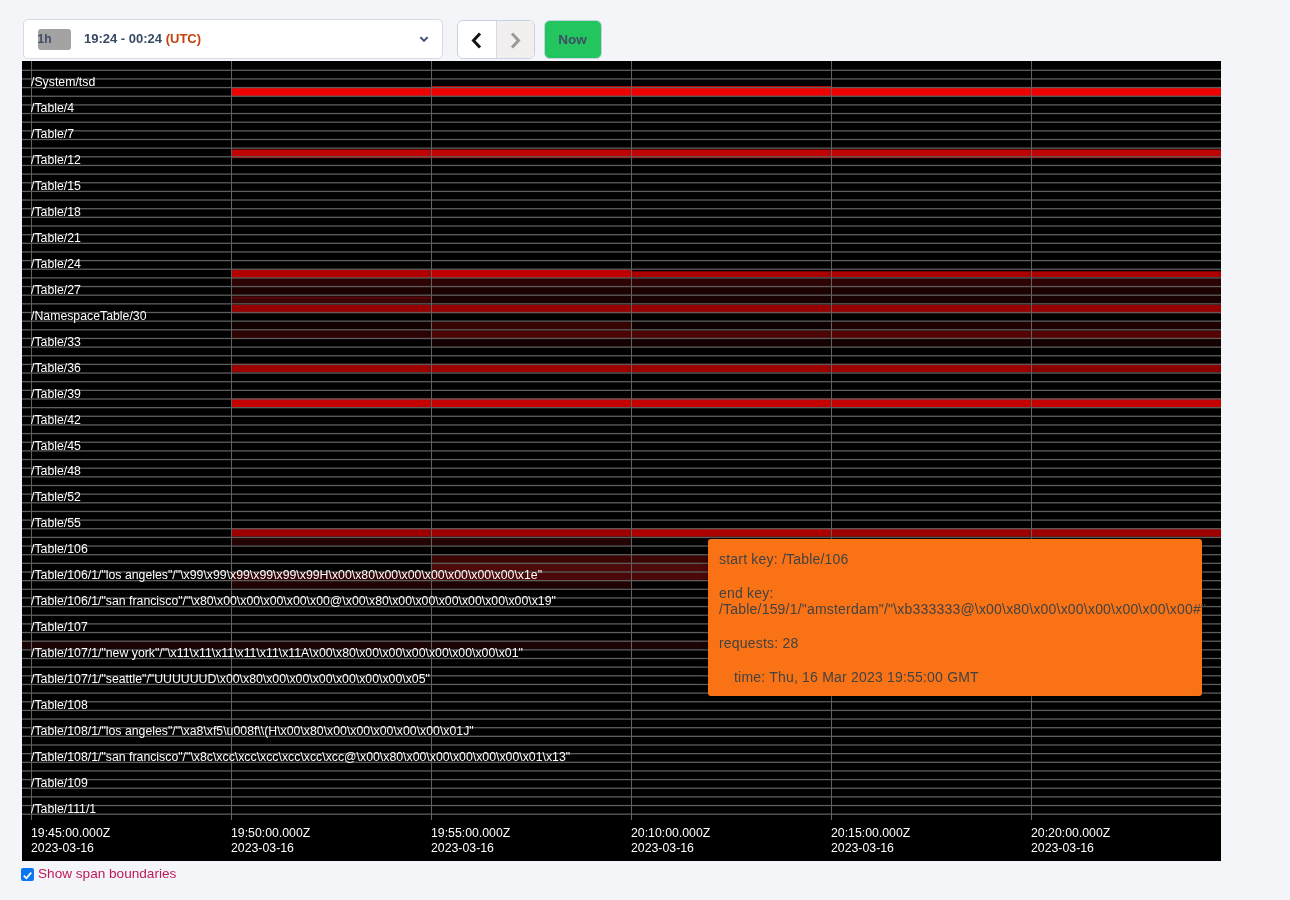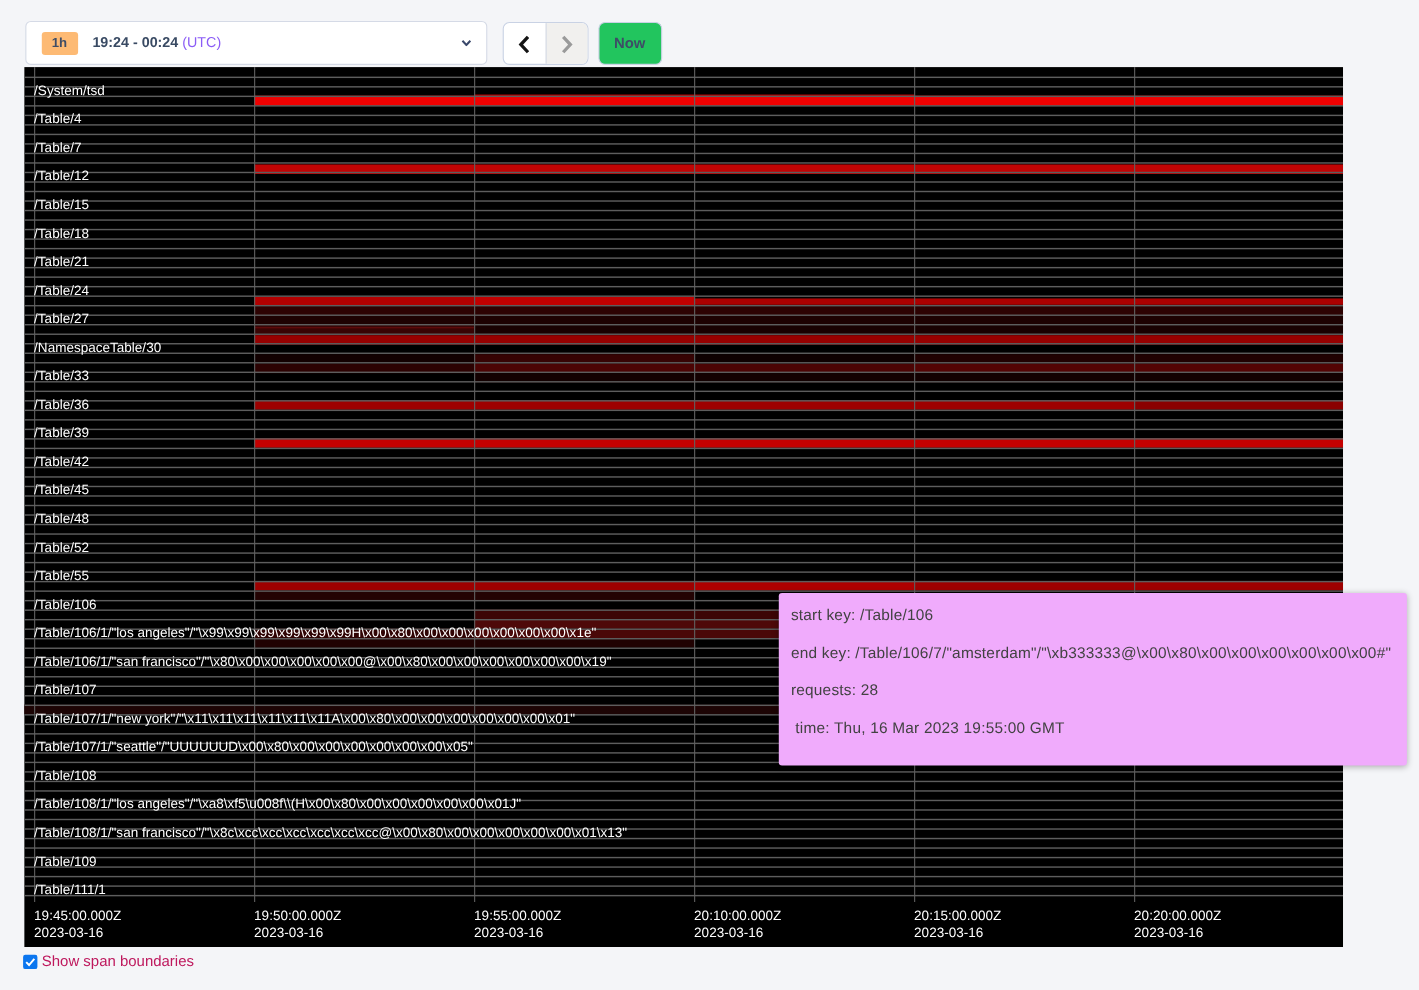--- a/index.html
+++ b/index.html
@@ -1,21 +1,21 @@
 <!DOCTYPE html>
 <html><head><meta charset="utf-8"><style>
 *{box-sizing:border-box;margin:0;padding:0}
 body{width:1290px;height:900px;background:#f4f5f8;font-family:"Liberation Sans",sans-serif;position:relative;overflow:hidden}
 .abs{position:absolute}
 </style></head>
 <body>
 
 <div class="abs" style="left:22.5px;top:19px;width:420px;height:40px;background:#fff;border:1px solid #d5dae6;border-radius:5px"></div>
-<div class="abs" style="left:37.5px;top:28.5px;width:33px;height:21px;background:#fdba74;border-radius:3px;text-align:center;line-height:21px;font-size:12px;font-weight:bold;color:#3e4d66">1h</div>
-<div class="abs" style="left:84px;top:31px;font-size:13px;color:#394a63"><b>19:24 - 00:24</b> <span style="color:#8b5cf6;font-weight:normal">(UTC)</span></div>
+<div class="abs" style="left:37.5px;top:28.5px;width:33px;height:21px;background:#a3a3a3;border-radius:3px;text-align:left;line-height:21px;font-size:12px;font-weight:bold;color:#3e4d66">1h</div>
+<div class="abs" style="left:84px;top:31px;font-size:13px;color:#394a63"><b>19:24 - 00:24</b> <span style="color:#c2410c;font-weight:bold">(UTC)</span></div>
 <svg class="abs" style="left:419px;top:36px" width="10" height="6" viewBox="0 0 10 6">
     <polyline points="1.4,1.1 5,4.8 8.6,1.1" fill="none" stroke="#3a486b" stroke-width="1.9"></polyline>
   </svg>
 
 <div class="abs" style="left:456.5px;top:19.5px;width:78px;height:39px;border:1px solid #c9d2e4;border-radius:6px;background:#fff;overflow:hidden">
   <div class="abs" style="left:38px;top:0;width:40px;height:39px;background:#f1f0ee;border-left:1px solid #d5dae6"></div>
   <svg class="abs" style="left:13px;top:11px" width="11" height="17" viewBox="0 0 11 17">
       <polyline points="9,1.5 2.5,8.5 9,15.5" fill="none" stroke="#141414" stroke-width="3"></polyline>
     </svg>
   <svg class="abs" style="left:52px;top:11px" width="11" height="17" viewBox="0 0 11 17">
@@ -191,22 +191,22 @@
 <text x="409" y="790.5" font-size="12.3" fill="#ffffff">2023-03-16</text>
 <text x="609" y="775.5" font-size="12.3" fill="#ffffff">20:10:00.000Z</text>
 <text x="609" y="790.5" font-size="12.3" fill="#ffffff">2023-03-16</text>
 <text x="809" y="775.5" font-size="12.3" fill="#ffffff">20:15:00.000Z</text>
 <text x="809" y="790.5" font-size="12.3" fill="#ffffff">2023-03-16</text>
 <text x="1009" y="775.5" font-size="12.3" fill="#ffffff">20:20:00.000Z</text>
 <text x="1009" y="790.5" font-size="12.3" fill="#ffffff">2023-03-16</text>
 </svg>
 </div>
 
-<div class="abs" style="left:708px;top:539px;width:571px;height:157px;background:#f0abfc;border-radius:3px;box-shadow:0 1px 6px rgba(0,0,0,0.3);padding:12px 0 0 11px;letter-spacing:0.2px;font-size:14px;color:#424242">
+<div class="abs" style="left:708px;top:539px;width:494px;height:157px;background:#f97316;border-radius:3px;box-shadow:0 1px 6px rgba(0,0,0,0.3);padding:12px 0 0 11px;letter-spacing:0.2px;font-size:14px;color:#424242">
 <div style="margin:0 0 18px 0;line-height:16px">start key: /Table/106</div>
-    <div style="margin:0 0 18px 0;line-height:16px">end key: /Table/106/7/"amsterdam"/"\xb333333@\x00\x80\x00\x00\x00\x00\x00\x00#"</div>
+    <div style="margin:0 0 18px 0;line-height:16px">end key: /Table/159/1/"amsterdam"/"\xb333333@\x00\x80\x00\x00\x00\x00\x00\x00#"</div>
     <div style="margin:12px 0 18px 0;line-height:16px">requests: 28</div>
-    <div style="margin:0 0 18px 4px;line-height:16px">time: Thu, 16 Mar 2023 19:55:00 GMT</div>
+    <div style="margin:0 0 18px 15px;line-height:16px">time: Thu, 16 Mar 2023 19:55:00 GMT</div>
 </div>
 
 <div class="abs" style="left:20.5px;top:868px;width:13px;height:13px;background:#0b76ef;border-radius:2px"><svg width="13" height="13" viewBox="0 0 13 13">
       <polyline points="2.8,6.7 5.4,9.3 10.2,3.7" fill="none" stroke="#fff" stroke-width="1.8"></polyline>
     </svg></div>
 <div class="abs" style="left:38px;top:865px;font-size:13.6px;color:#be185d;line-height:18px">Show span boundaries</div>
 </body></html>

